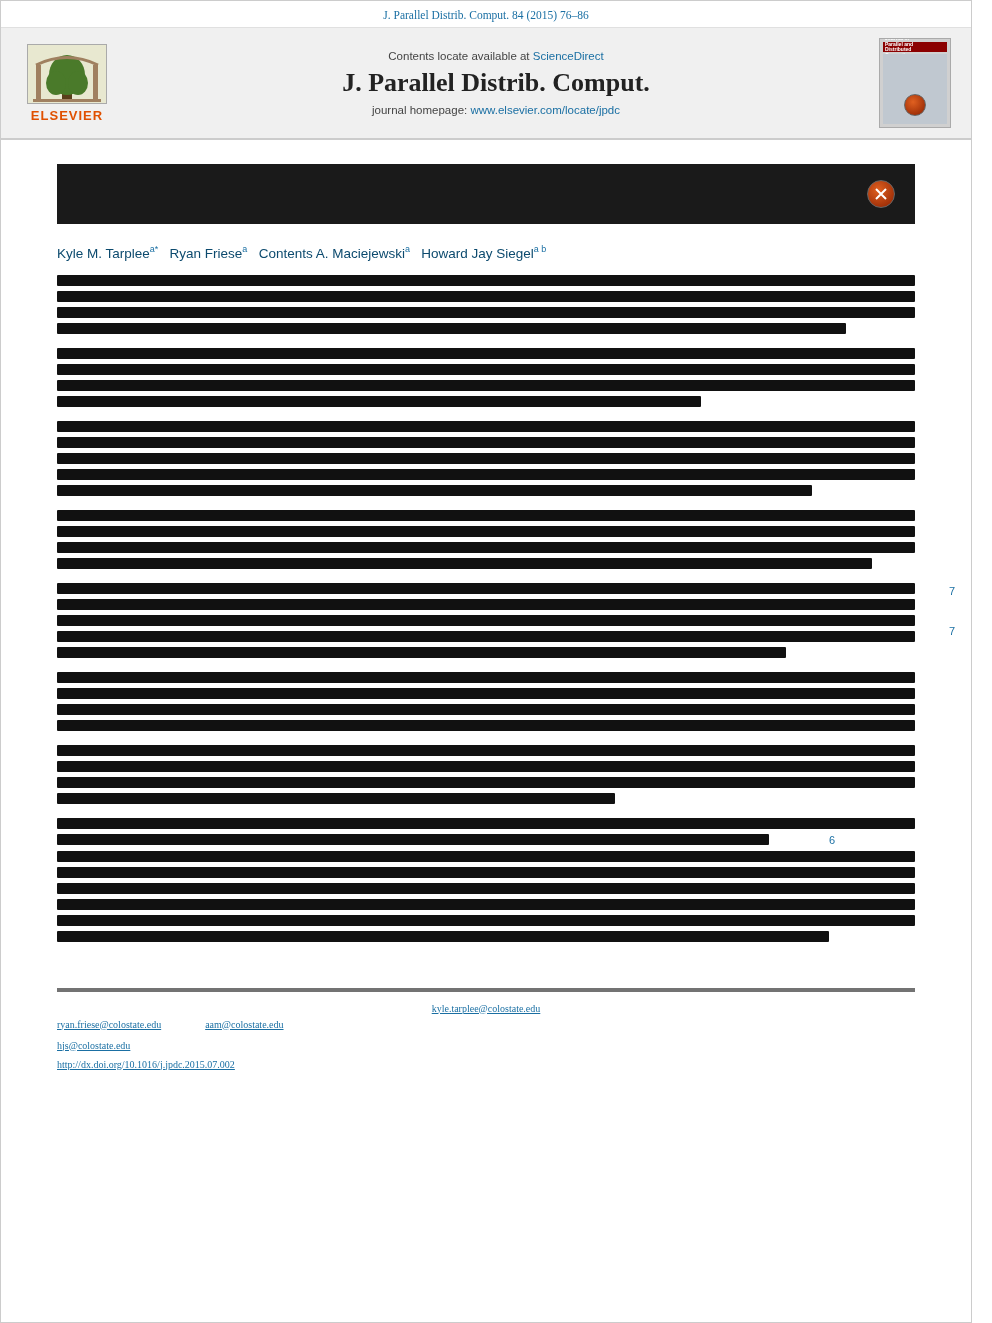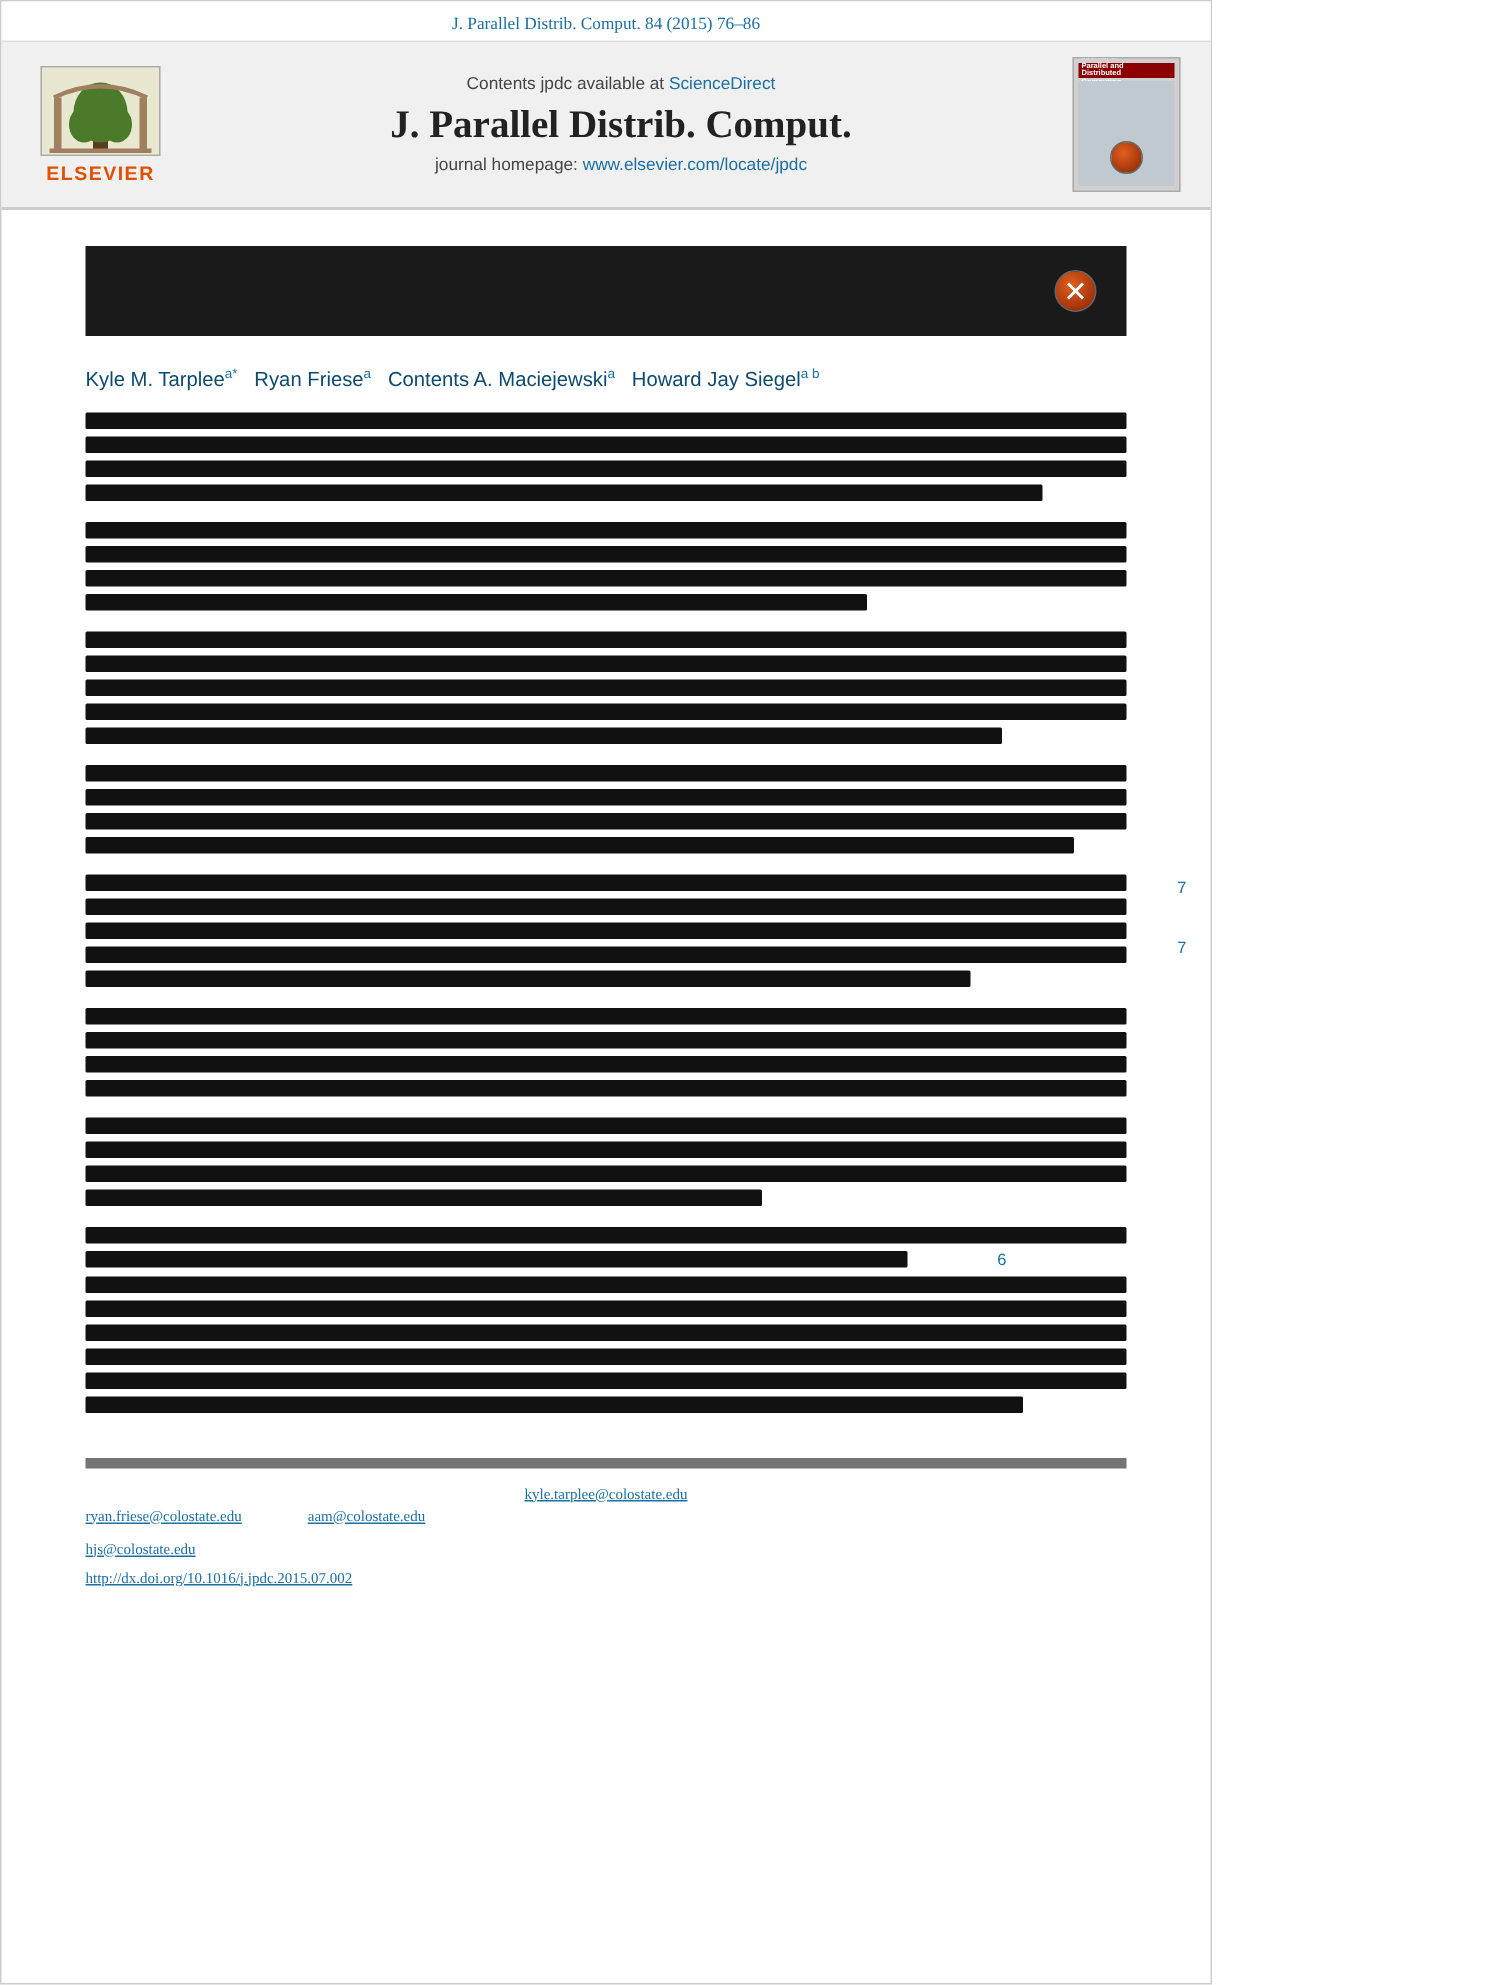--- a/index.html
+++ b/index.html
@@ -6,21 +6,21 @@
     body {
       width: 992px;
       min-height: 1323px;
       background: #fff;
       font-family: 'Times New Roman', Times, serif;
       font-size: 13px;
       color: #000;
     }
 
     .page-container {
-      width: 808px;
+      width: 972px;
       min-height: 1323px;
       background: #fff;
       border: 1px solid #ccc;
       position: relative;
     }
 
     
     .top-citation-bar {
       background: #fff;
       text-align: center;
@@ -235,23 +235,23 @@
       vertical-align: super;
     }
 
     
     .content-section {
       margin-bottom: 14px;
     }
 
     
     .footer-area {
-      margin-top: 30px;
+      margin-top: 46px;
       padding-top: 8px;
-      border-top: 7px solid #737373;
+      border-top: 4px solid #737373;
     }
 
     .footer-emails {
       font-size: 10px;
       color: #1a6fa3;
       margin-bottom: 4px;
     }
 
     .footer-doi {
       font-size: 10px;
@@ -300,21 +300,21 @@
           <path d="M8,20 Q39,5 70,20" stroke="#a08060" stroke-width="3" fill="none"></path>
 
           <rect x="5" y="54" width="68" height="3" fill="#a08060"></rect>
         </svg>
       </div>
       <div class="elsevier-text">ELSEVIER</div>
     </div>
 
     <div class="journal-title-area">
       <div class="science-direct-line">
-        <span>Contents jpdc available at </span><a href="#">ScienceDirect</a>
+        <span>Contents locate available at </span><a href="#">ScienceDirect</a>
       </div>
       <div class="journal-main-title">J. Parallel Distrib. Comput.</div>
       <div class="journal-homepage-line">
         <span>journal homepage: </span><a href="#">www.elsevier.com/locate/jpdc</a>
       </div>
     </div>
 
     <div class="journal-cover">
       <div class="cover-img">
         <div class="cover-top-bar">

